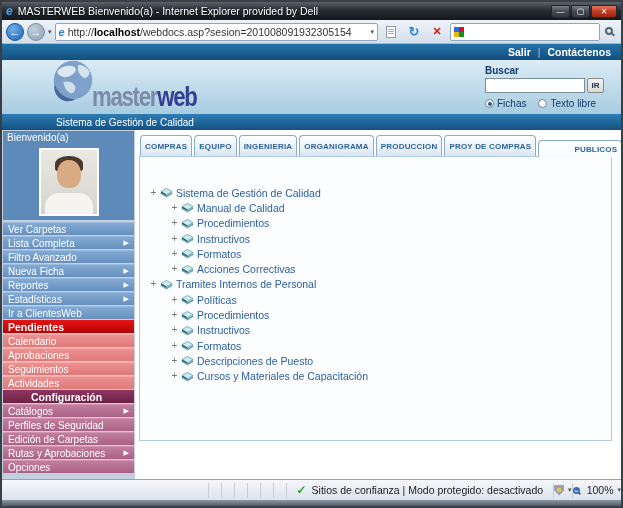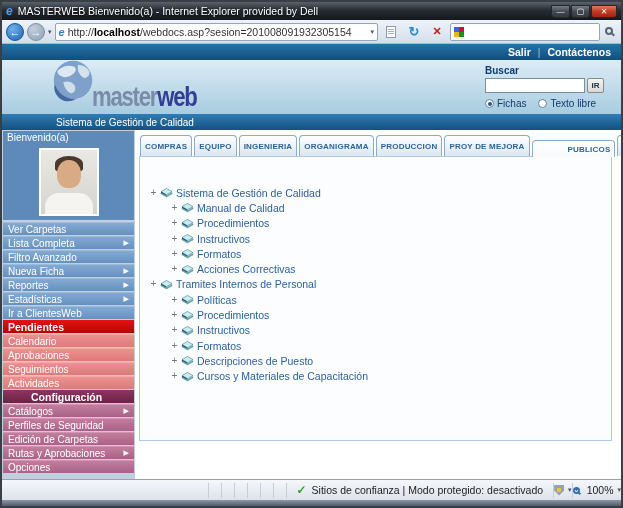--- a/index.html
+++ b/index.html
@@ -291,21 +291,21 @@
           <div class="tab">
             <span>INGENIERIA</span>
           </div>
           <div class="tab">
             <span>ORGANIGRAMA</span>
           </div>
           <div class="tab">
             <span>PRODUCCION</span>
           </div>
           <div class="tab">
-            <span>PROY DE MEJORA</span>
+            <span>PROY DE COMPRAS</span>
           </div>
           <div class="tab" data-active="true">
             <span>PUBLICOS</span>
           </div>
           <div class="tab">
             <span>REC HUMANOS</span>
           </div>
         </div>
       <div class="panel">
         <div class="tree">

